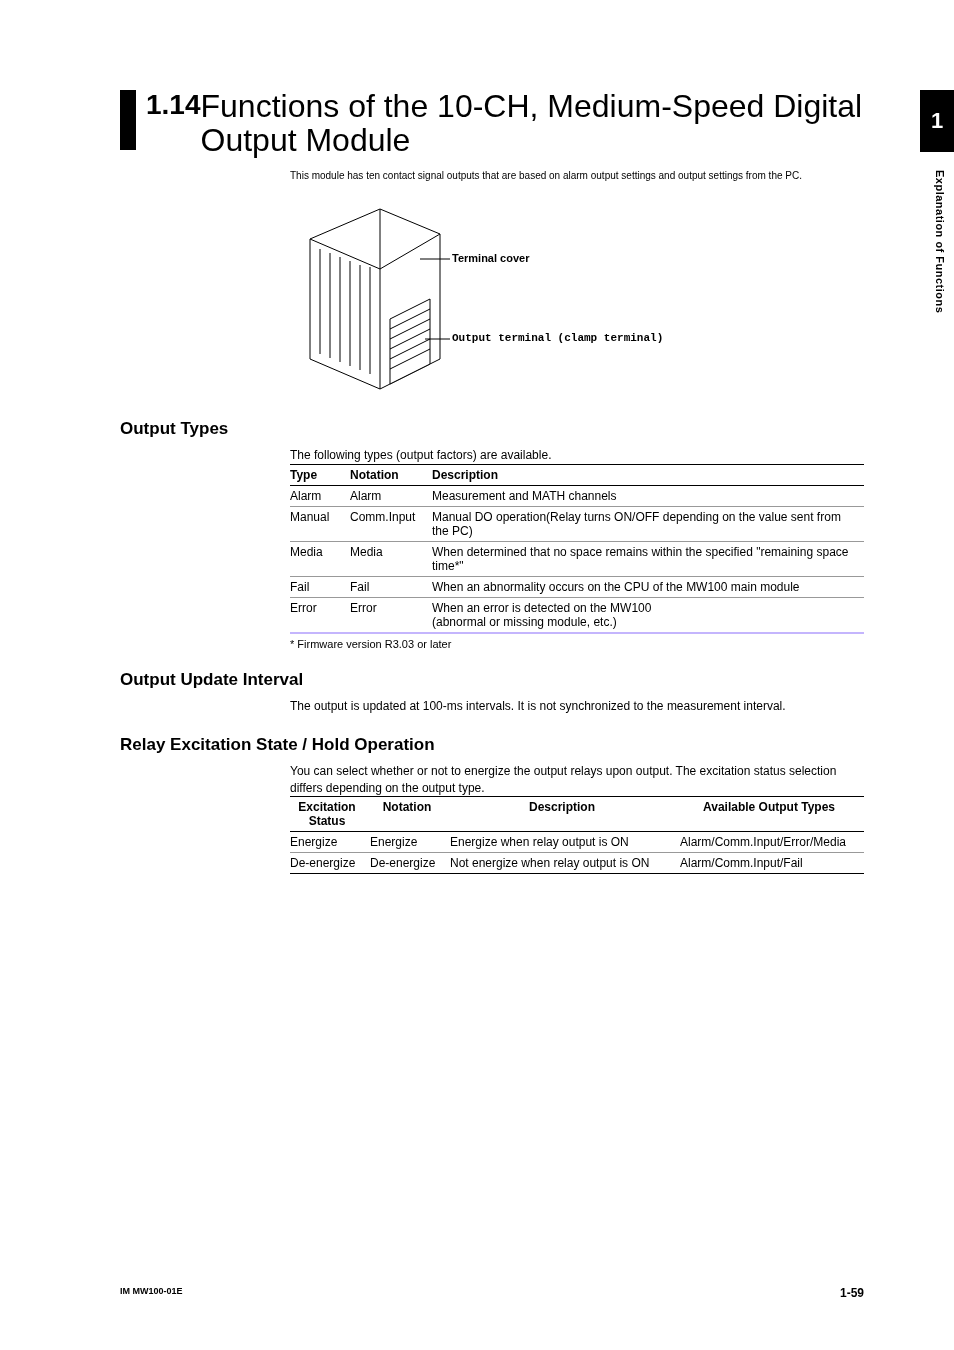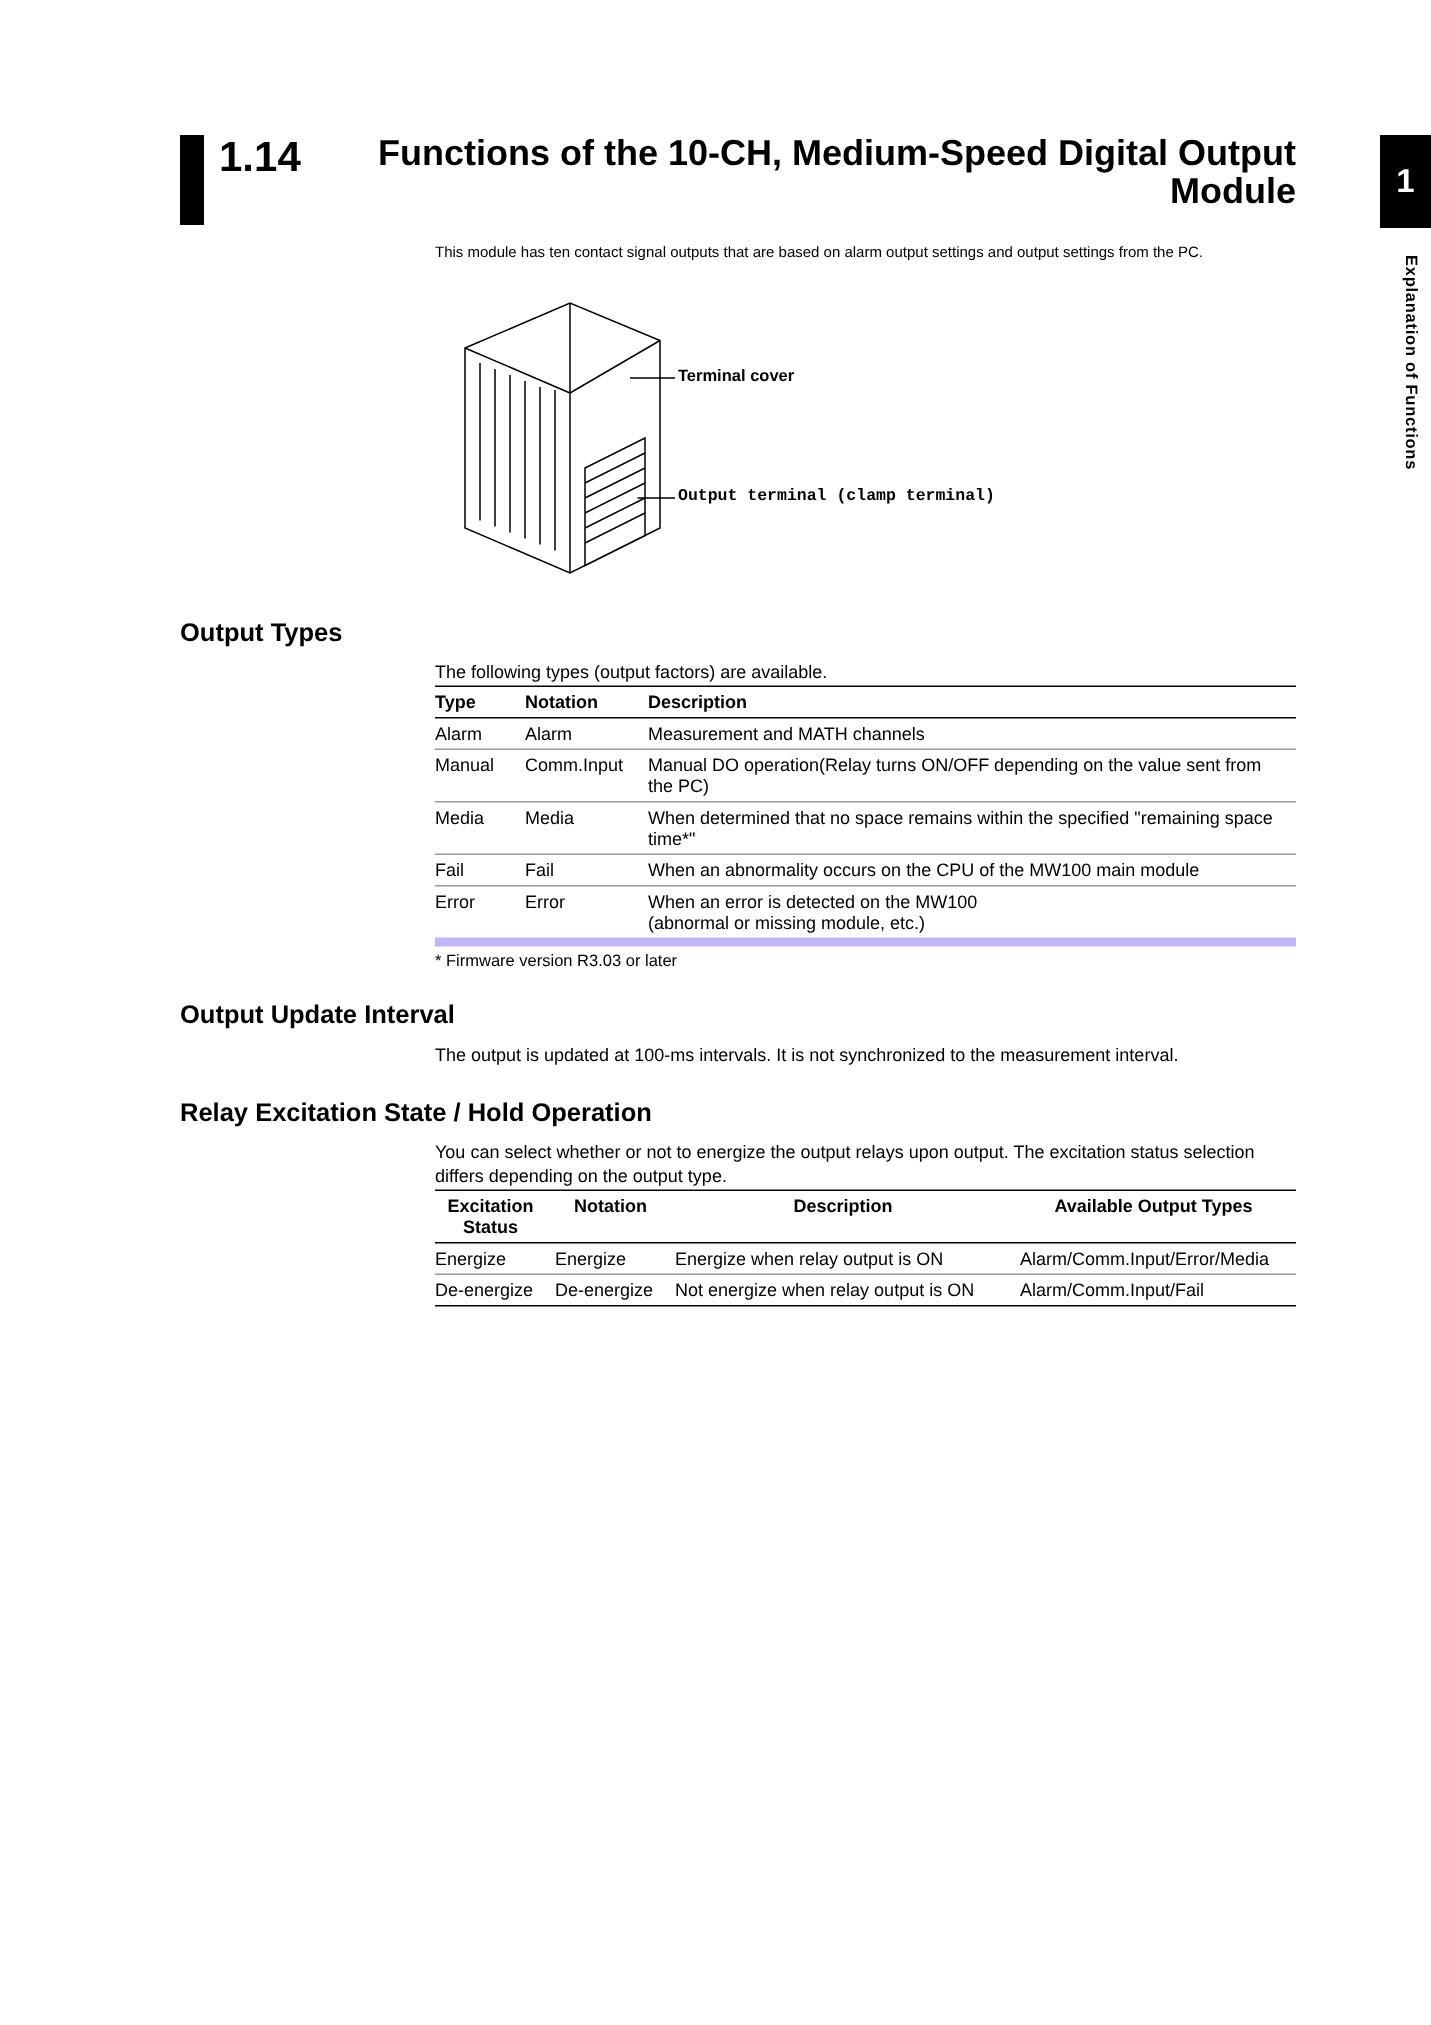--- a/index.html
+++ b/index.html
@@ -3,32 +3,32 @@
 <meta charset="utf-8">
 <style>
   * { box-sizing: border-box; margin: 0; padding: 0; }
   html, body { width: 954px; height: 1350px; background: #fff; font-family: Arial, Helvetica, sans-serif; color: #000; position: relative; }
   .page { width: 954px; height: 1350px; position: relative; padding: 90px 90px 60px 120px; }
   .side-tab { position: absolute; top: 90px; right: 0; width: 34px; height: 62px; background: #000; color: #fff; text-align: center; display: flex; align-items: center; justify-content: center; font-size: 22px; font-weight: bold; }
   .side-text { position: absolute; top: 170px; right: 8px; width: 20px; font-size: 11px; font-weight: bold; writing-mode: vertical-rl; text-orientation: mixed; letter-spacing: 0.5px; }
   .title-row { display: flex; align-items: flex-start; margin-bottom: 12px; }
   .title-bar { width: 16px; height: 60px; background: #000; margin-right: 10px; flex-shrink: 0; }
   .title-num { font-size: 28px; font-weight: bold; line-height: 1.05; }
-  .title-text { font-size: 24px; font-weight: bold; line-height: 1.05; flex: 1; text-align: right; }
+  .title-text { font-size: 32px; font-weight: normal; line-height: 1.05; flex: 1; }
   .content-indent { margin-left: 170px; }
   .intro { font-size: 10px; line-height: 1.4; margin-bottom: 16px; }
   .figure { position: relative; width: 260px; height: 200px; margin-bottom: 20px; }
   .fig-label { position: absolute; font-size: 11px; font-weight: bold; white-space: nowrap; }
   .h2 { font-size: 17px; font-weight: bold; margin: 20px 0 8px 0; }
   .p { font-size: 12px; line-height: 1.4; }
   table { border-collapse: collapse; width: 100%; font-size: 12px; }
   th, td { text-align: left; padding: 3px 6px 3px 0; vertical-align: top; }
   .tbl1 thead tr { border-top: 1px solid #000; border-bottom: 1px solid #000; margin-left: 12px; }
   .tbl1 tbody tr { border-bottom: 1px solid #999; }
-  .tbl1 tbody tr:last-child { border-bottom: 6px solid #c4b5fd; }
+  .tbl1 tbody tr:last-child { border-bottom: 2px solid #c4b5fd; }
   .tbl1 th { font-weight: bold; }
   .tbl1 .c1 { width: 60px; }
   .tbl1 .c2 { width: 82px; }
   .footnote { font-size: 11px; margin-top: 4px; }
   .tbl2 thead tr { border-top: 1px solid #000; border-bottom: 1px solid #000; }
   .tbl2 tbody tr { border-bottom: 1px solid #999; }
   .tbl2 tbody tr:last-child { border-bottom: 1px solid #000; }
   .tbl2 th { font-weight: bold; text-align: center; }
   .tbl2 .c1 { width: 80px; }
   .tbl2 .c2 { width: 80px; }
@@ -155,13 +155,17 @@
         <tr>
             <td>De-energize</td>
             <td>De-energize</td>
             <td>Not energize when relay output is ON</td>
             <td>Alarm/Comm.Input/Fail</td>
           </tr>
       </tbody>
     </table>
   </div>
 
+  <div class="footer">
+    <span class="docid">IM MW100-01E</span>
+    <span class="pagenum">1-59</span>
+  </div>
 </div>
 
 </body></html>

